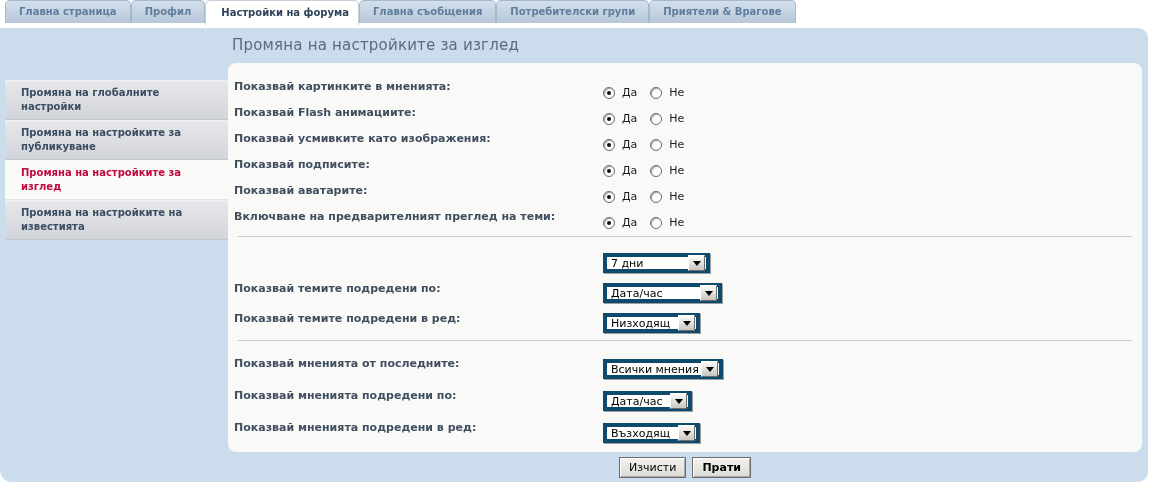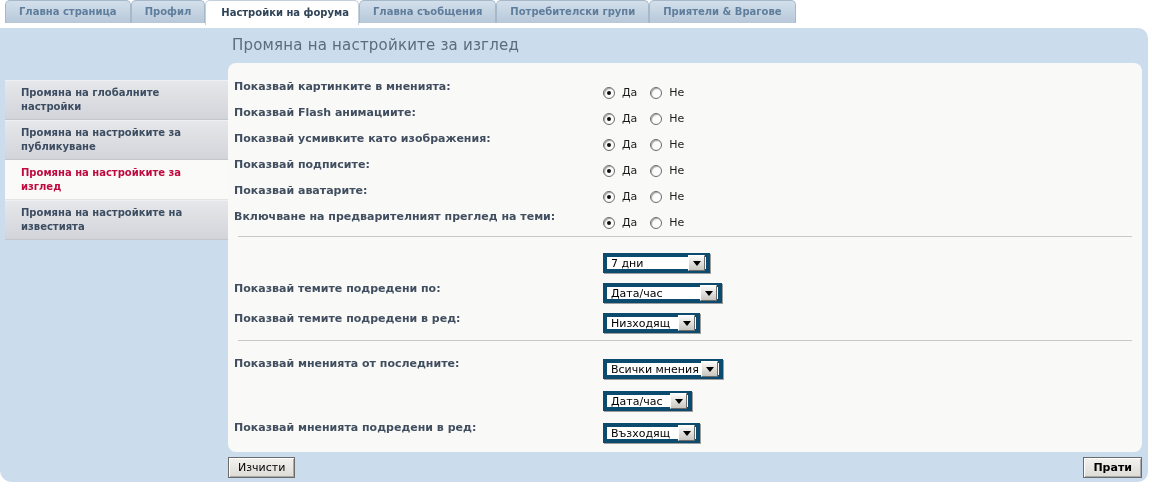--- a/index.html
+++ b/index.html
@@ -114,21 +114,21 @@
   }
   .select .arrow-btn i {
     display: block; width: 0; height: 0;
     border: 4px solid transparent; border-top: 5px solid #000;
     margin-top: 4px;
   }
 
   
   .button-bar {
     position: absolute; top: 429px; left: 228px; width: 914px;
-    display: flex; justify-content: space-between; gap: 6px;
+    display: flex; justify-content: center; gap: 6px;
   }
   .btn {
     font-family: inherit; font-size: 11px; color: #000;
     background: linear-gradient(#f3f2ef, #dddbd5);
     border: 1px solid #6b6b6b;
     box-shadow: inset 1px 1px 0 #ffffff, inset -1px -1px 0 #a9a9a9;
     padding: 3px 9px; cursor: pointer;
   }
   .btn.primary { font-weight: bold; }
 </style>
@@ -254,20 +254,21 @@
       <span class="control">
         <span class="select" style="width:120px">
           <span class="value">Всички мнения</span>
           <span class="arrow-btn">
               <i></i>
             </span>
         </span>
       </span>
     </div>
     <div class="form-row select-row tall">
+      <span class="row-label">Показвай мненията подредени по:</span>
       <span class="control">
         <span class="select" style="width:89px">
           <span class="value">Дата/час</span>
           <span class="arrow-btn">
               <i></i>
             </span>
         </span>
       </span>
     </div>
     <div class="form-row select-row tall">

